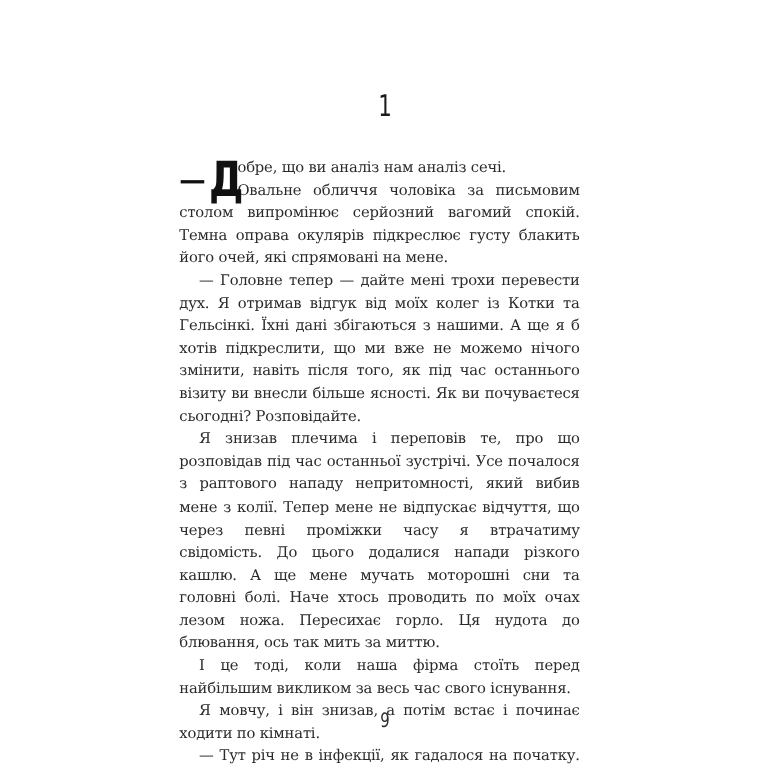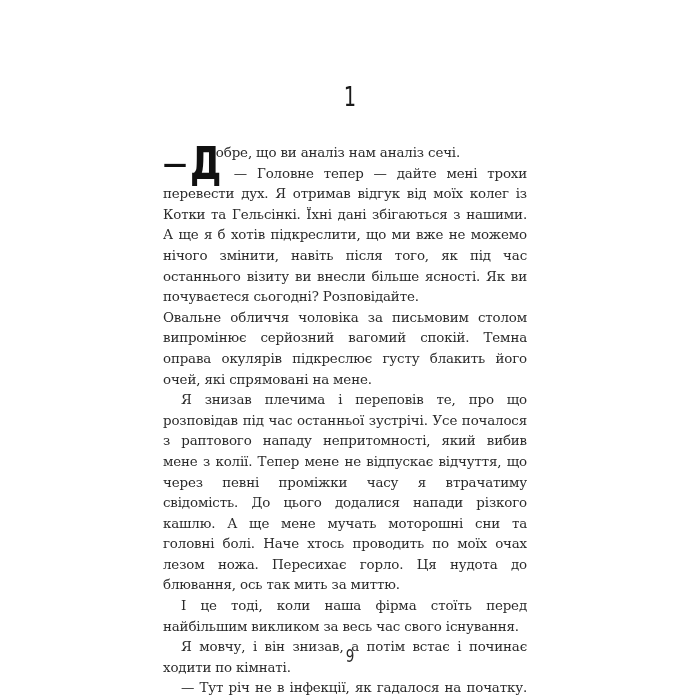--- a/index.html
+++ b/index.html
@@ -53,22 +53,22 @@
   <div class="chapter-number">1</div>
 
   <div class="text-block">
     <p class="para first">
       <span class="dropcap-wrap">
         <span class="dropcap-dash">—</span>
         <span class="dropcap-letter">Д</span>
       </span>
       <span>обре, що ви аналіз нам аналіз сечі.</span>
     </p>
+    <p class="para first">Овальне обличчя чоловіка за письмовим столом випромінює серйозний вагомий спокій. Темна оправа окулярів підкреслює густу блакить його очей, які спря­мовані на мене.</p>
     <p class="para">— Головне тепер — дайте мені трохи перевести дух. Я отримав відгук від моїх колег із Котки та Гельсінкі. Їхні дані збігаються з нашими. А ще я б хотів підкрес­лити, що ми вже не можемо нічого змінити, навіть після того, як під час останнього візиту ви внесли більше яс­ності. Як ви почуваєтеся сьогодні? Розповідайте.</p>
-    <p class="para first">Овальне обличчя чоловіка за письмовим столом випромінює серйозний вагомий спокій. Темна оправа окулярів підкреслює густу блакить його очей, які спря­мовані на мене.</p>
     <p class="para">Я знизав плечима і переповів те, про що розповідав під час останньої зустрічі. Усе почалося з раптового на­паду непритомності, який вибив мене з колії. Тепер мене не відпускає відчуття, що через певні проміжки часу я втрачатиму свідомість. До цього додалися напа­ди різкого кашлю. А ще мене мучать моторошні сни та головні болі. Наче хтось проводить по моїх очах лезом ножа. Пересихає горло. Ця нудота до блювання, ось так мить за миттю.</p>
     <p class="para">І це тоді, коли наша фірма стоїть перед найбільшим викликом за весь час свого існування.</p>
     <p class="para">Я мовчу, і він знизав, а потім встає і починає ходити по кімнаті.</p>
     <p class="para">— Тут річ не в інфекції, як гадалося на початку. Ана­ліз сечі наводить на певний слід. А МРТ та сонографія підтверджують нашу підозру, що серйозно пошкоджені внутрішні органи: нирки, печінка, підшлункова залоза.</p>
   </div>
 
   <div class="page-number">9</div>
 </div>
 
 </body></html>

